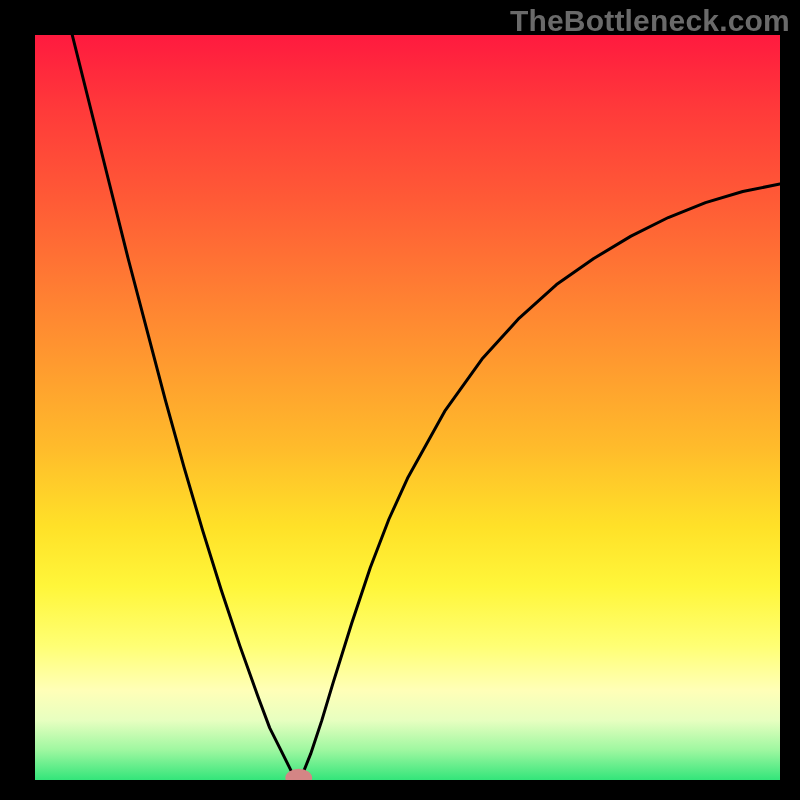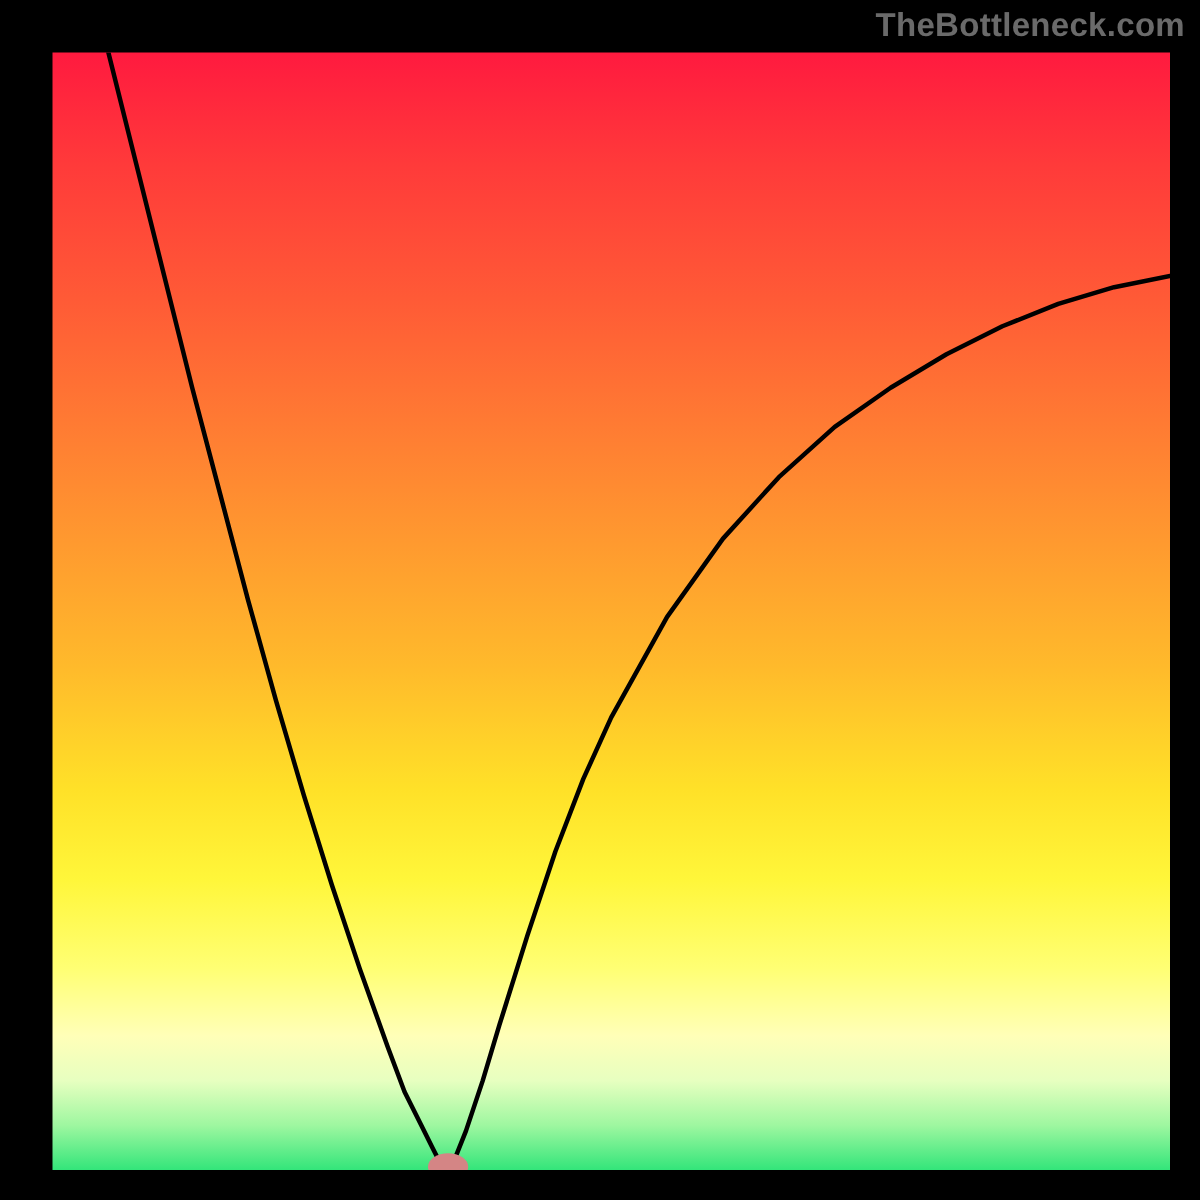--- a/index.html
+++ b/index.html
@@ -14,21 +14,21 @@
   .frame {
     position: relative;
     width: 800px;
     height: 800px;
     background: #000;
   }
   .watermark {
     position: absolute;
     top: 4px;
     right: 10px;
-    font-size: 22px;
+    font-size: 30px;
     font-weight: 600;
     color: #6a6a6a;
     letter-spacing: 0.2px;
     z-index: 5;
   }
   .plot-area {
     position: absolute;
     left: 35px;
     top: 35px;
     width: 745px;

